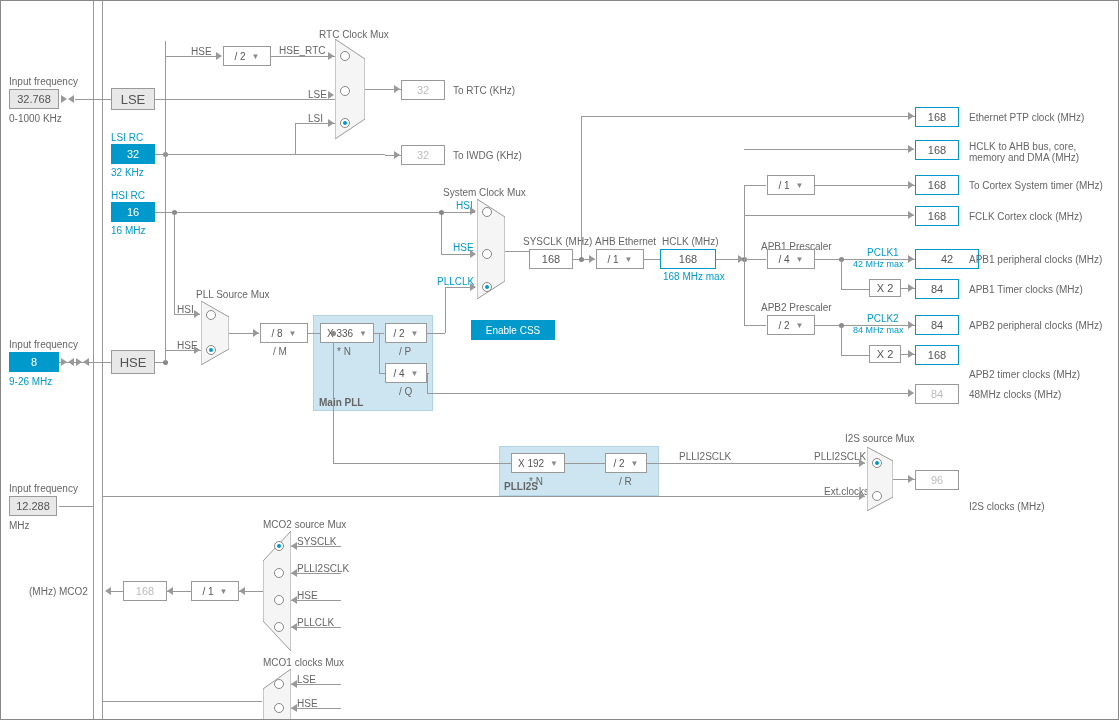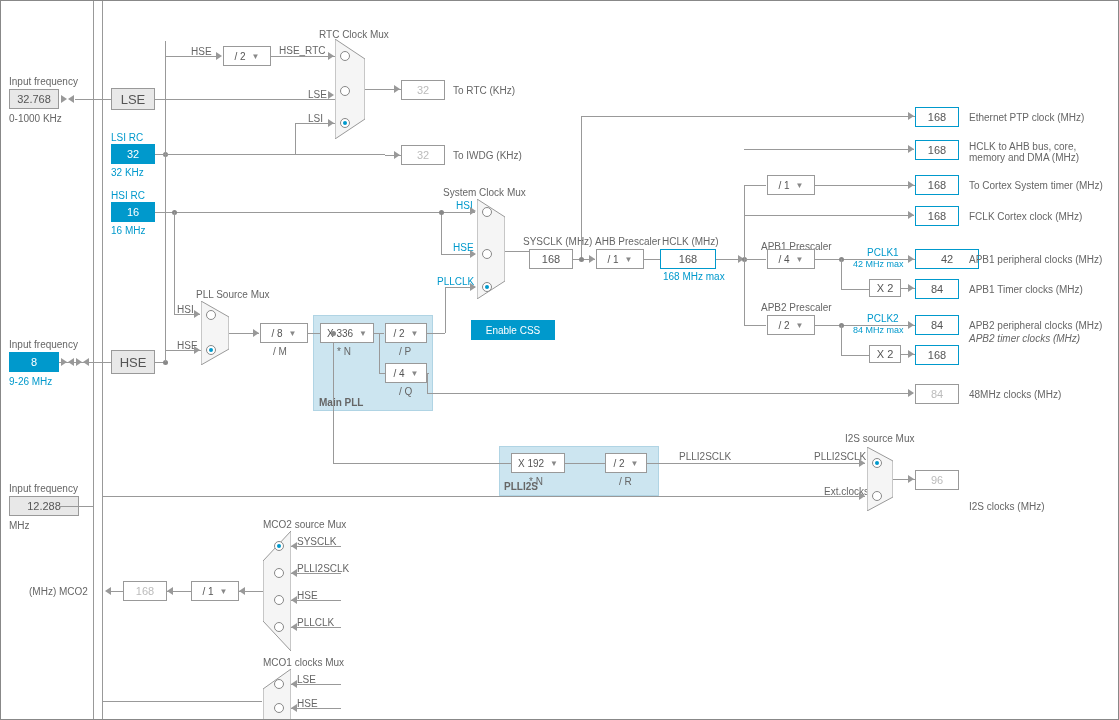--- a/index.html
+++ b/index.html
@@ -170,21 +170,21 @@
 <div class="radio" style="left:481px;top:248px;"></div>
 <div class="radio on" style="left:481px;top:281px;"></div>
 
 <div class="box box-filled-blue" style="left:470px;top:319px;width:84px;height:20px;font-size:10px;">Enable CSS</div>
 
 <div class="line-h" style="left:504px;top:250px;width:24px;"></div>
 <div class="lbl" style="left:522px;top:235px;">SYSCLK (MHz)</div>
 <div class="box" style="left:528px;top:248px;width:44px;height:20px;">168</div>
 <div class="line-h" style="left:572px;top:258px;width:22px;"></div>
 <div class="arrow-r" style="left:588px;top:254px;"></div>
-<div class="lbl" style="left:594px;top:235px;">AHB Prescaler</div>
+<div class="lbl" style="left:594px;top:235px;">AHB Ethernet</div>
 <div class="sel" style="left:595px;top:248px;width:48px;height:20px;">
     <span>/ 1</span>
     <span class="chev">▼</span>
   </div>
 <div class="line-h" style="left:643px;top:258px;width:16px;"></div>
 <div class="lbl" style="left:661px;top:235px;">HCLK (MHz)</div>
 <div class="box box-blue" style="left:659px;top:248px;width:56px;height:20px;">168</div>
 <div class="lbl lbl-blue" style="left:662px;top:270px;">168 MHz max</div>
 <div class="line-h" style="left:715px;top:258px;width:28px;"></div>
 <div class="arrow-r" style="left:737px;top:254px;"></div>
@@ -261,21 +261,21 @@
 <div class="box box-blue" style="left:914px;top:248px;width:64px;height:20px;">42</div>
 <div class="lbl" style="left:968px;top:253px;">APB1 peripheral clocks (MHz)</div>
 
 <div class="box box-blue" style="left:914px;top:278px;width:44px;height:20px;">84</div>
 <div class="lbl" style="left:968px;top:283px;">APB1 Timer clocks (MHz)</div>
 
 <div class="box box-blue" style="left:914px;top:314px;width:44px;height:20px;">84</div>
 <div class="lbl" style="left:968px;top:319px;">APB2 peripheral clocks (MHz)</div>
 
 <div class="box box-blue" style="left:914px;top:344px;width:44px;height:20px;">168</div>
-<div class="lbl" style="left:968px;top:332px;font-style:italic;">APB2 timer clocks (MHz)</div>
+<div class="lbl" style="left:968px;top:368px;">APB2 timer clocks (MHz)</div>
 
 <div class="line-h" style="left:426px;top:392px;width:486px;"></div>
 <div class="line-v" style="left:426px;top:372px;height:20px;"></div>
 <div class="line-h" style="left:426px;top:372px;width:2px;"></div>
 <div class="arrow-r" style="left:907px;top:388px;"></div>
 <div class="box box-ro" style="left:914px;top:383px;width:44px;height:20px;">84</div>
 <div class="lbl" style="left:968px;top:388px;">48MHz clocks (MHz)</div>
 
 <div class="pll-region" style="left:498px;top:445px;width:160px;height:50px;"></div>
 <div class="line-v" style="left:332px;top:342px;height:120px;"></div>
@@ -309,21 +309,21 @@
 <div class="radio on" style="left:871px;top:457px;"></div>
 <div class="radio" style="left:871px;top:490px;"></div>
 <div class="line-h" style="left:892px;top:478px;width:22px;"></div>
 <div class="arrow-r" style="left:907px;top:474px;"></div>
 <div class="box box-ro" style="left:914px;top:469px;width:44px;height:20px;">96</div>
 <div class="lbl" style="left:968px;top:500px;text-align:right;">I2S clocks (MHz)</div>
 
 <div class="line-h" style="left:101px;top:495px;width:763px;"></div>
 
 <div class="lbl" style="left:8px;top:482px;">Input frequency</div>
-<div class="box box-grey" style="left:8px;top:495px;width:70px;height:20px;">12.288</div>
+<div class="box box-grey" style="left:8px;top:495px;width:48px;height:20px;">12.288</div>
 <div class="lbl" style="left:8px;top:519px;">MHz</div>
 <div class="line-h" style="left:58px;top:505px;width:34px;"></div>
 
 <div class="lbl" style="left:28px;top:585px;">(MHz) MCO2</div>
 <div class="arrow-l" style="left:104px;top:586px;"></div>
 <div class="line-h" style="left:110px;top:590px;width:12px;"></div>
 <div class="box box-ro" style="left:122px;top:580px;width:44px;height:20px;">168</div>
 <div class="line-h" style="left:166px;top:590px;width:24px;"></div>
 <div class="arrow-l" style="left:166px;top:586px;"></div>
 <div class="sel" style="left:190px;top:580px;width:48px;height:20px;">

